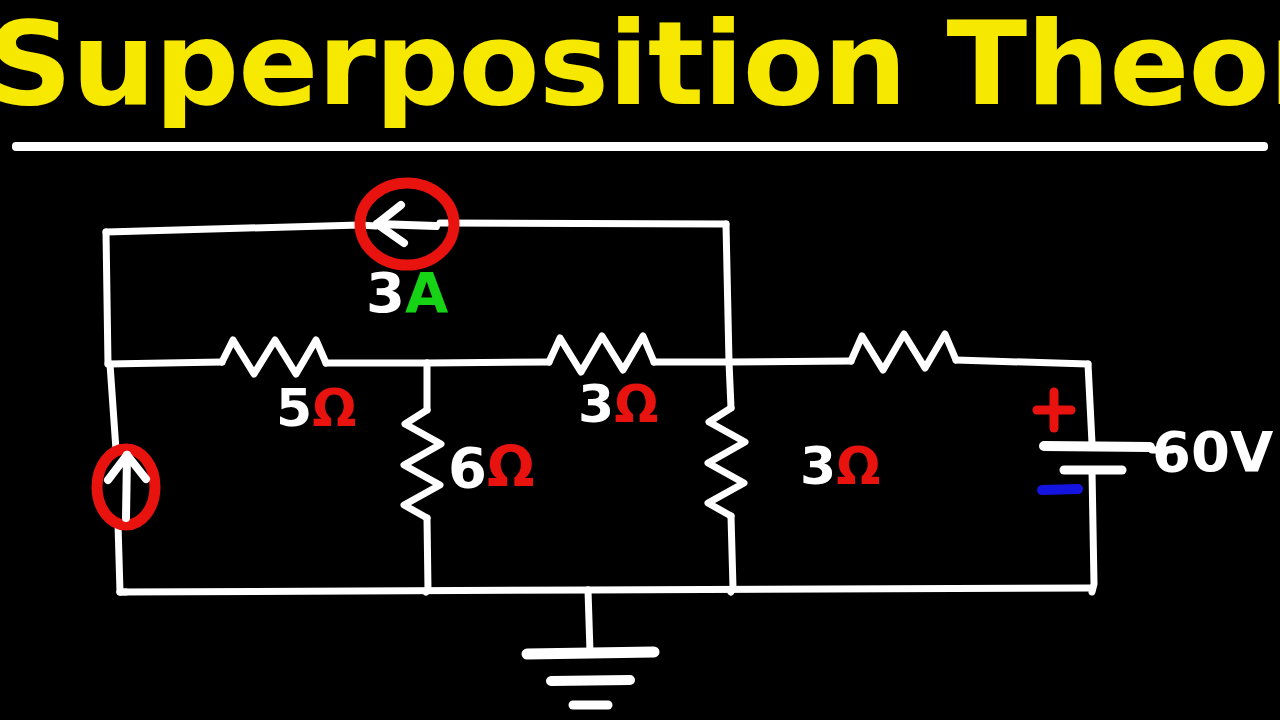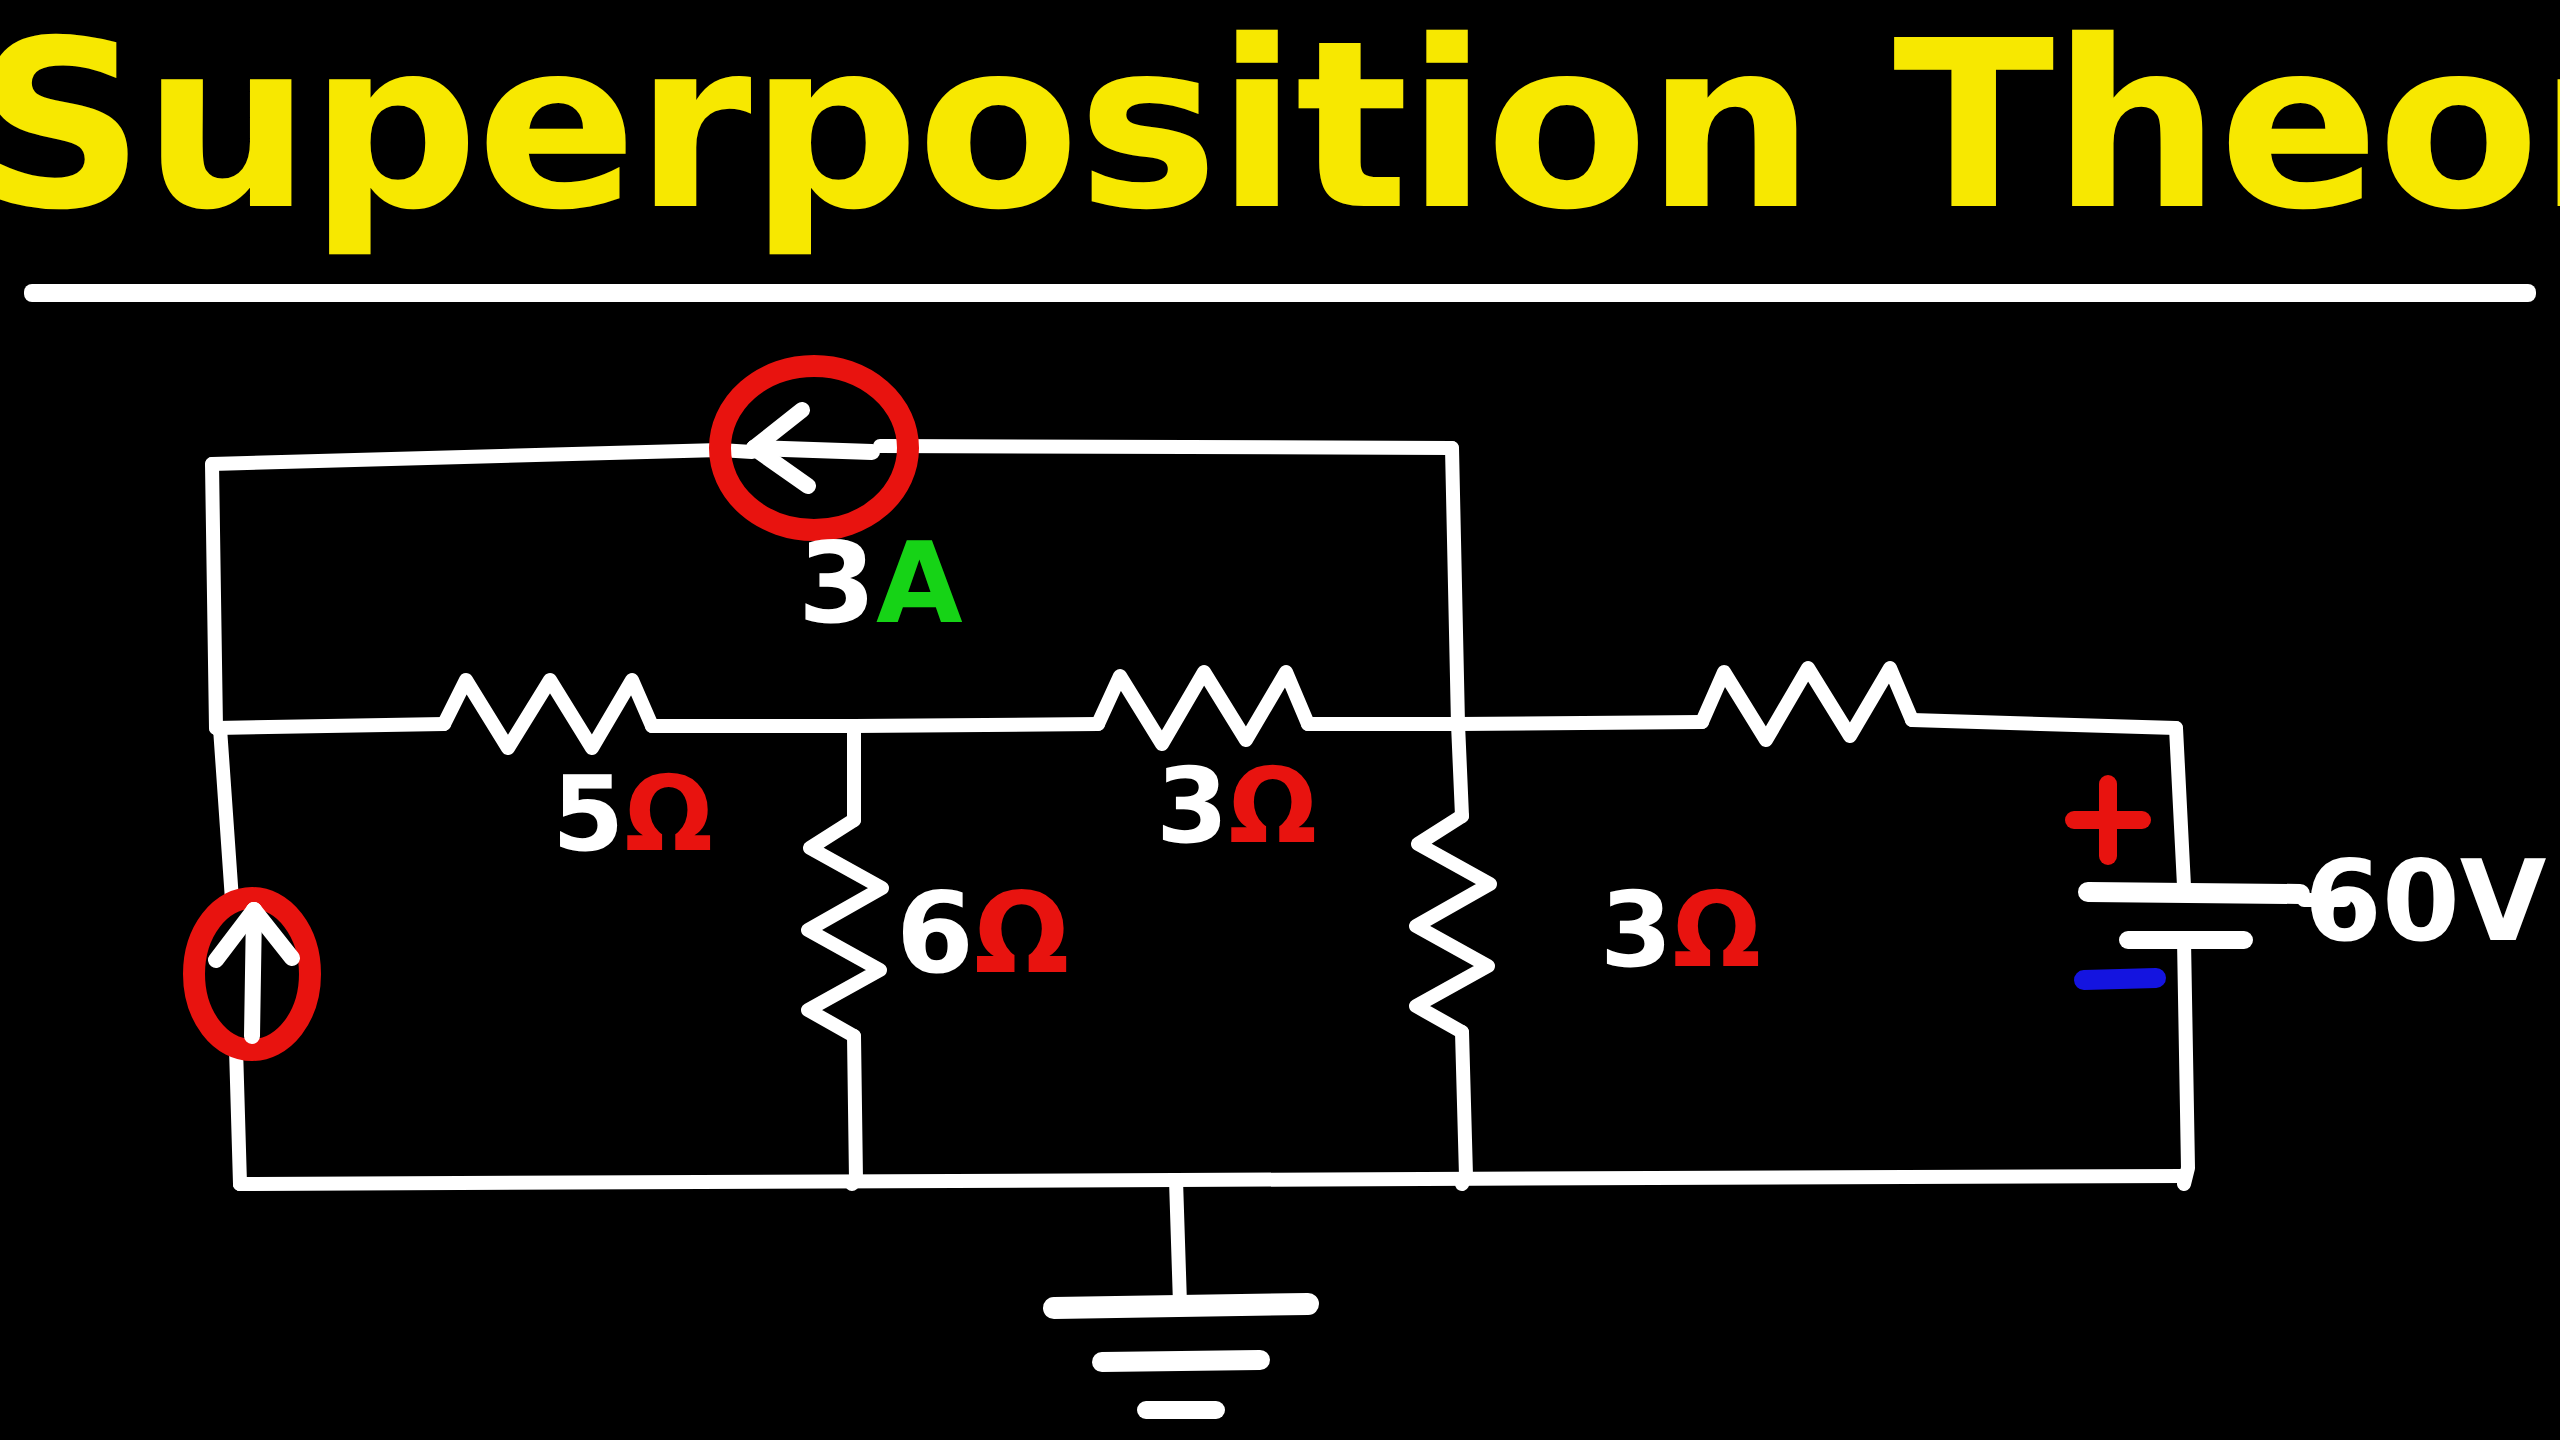--- a/index.html
+++ b/index.html
@@ -129,21 +129,21 @@
 
     <g stroke="#e8130f" stroke-width="9" stroke-linecap="round">
       <path d="M1037 250 L1071 250"></path>
       <path d="M1054 232 L1054 268"></path>
     </g>
     <g stroke="#1414e0" stroke-width="10" stroke-linecap="round">
       <path d="M1042 330 L1078 329"></path>
     </g>
   </svg>
 
-  <div class="lbl" style="left:399px;top:265px;font-size:56px;"><span class="white">3</span><span class="green">A</span></div>
+  <div class="lbl" style="left:366px;top:265px;font-size:56px;"><span class="white">3</span><span class="green">A</span></div>
 
 
   <div class="lbl" style="left:228px;top:382px;font-size:52px;margin-left:48px;"><span class="white">5</span><span class="red omega">Ω</span></div>
 
   <div class="lbl" style="left:448px;top:440px;font-size:56px;"><span class="white">6</span><span class="red omega">Ω</span></div>
 
   <div class="lbl" style="left:578px;top:378px;font-size:52px;"><span class="white">3</span><span class="red omega">Ω</span></div>
 
   <div class="lbl" style="left:800px;top:440px;font-size:52px;"><span class="white">3</span><span class="red omega">Ω</span></div>
 

